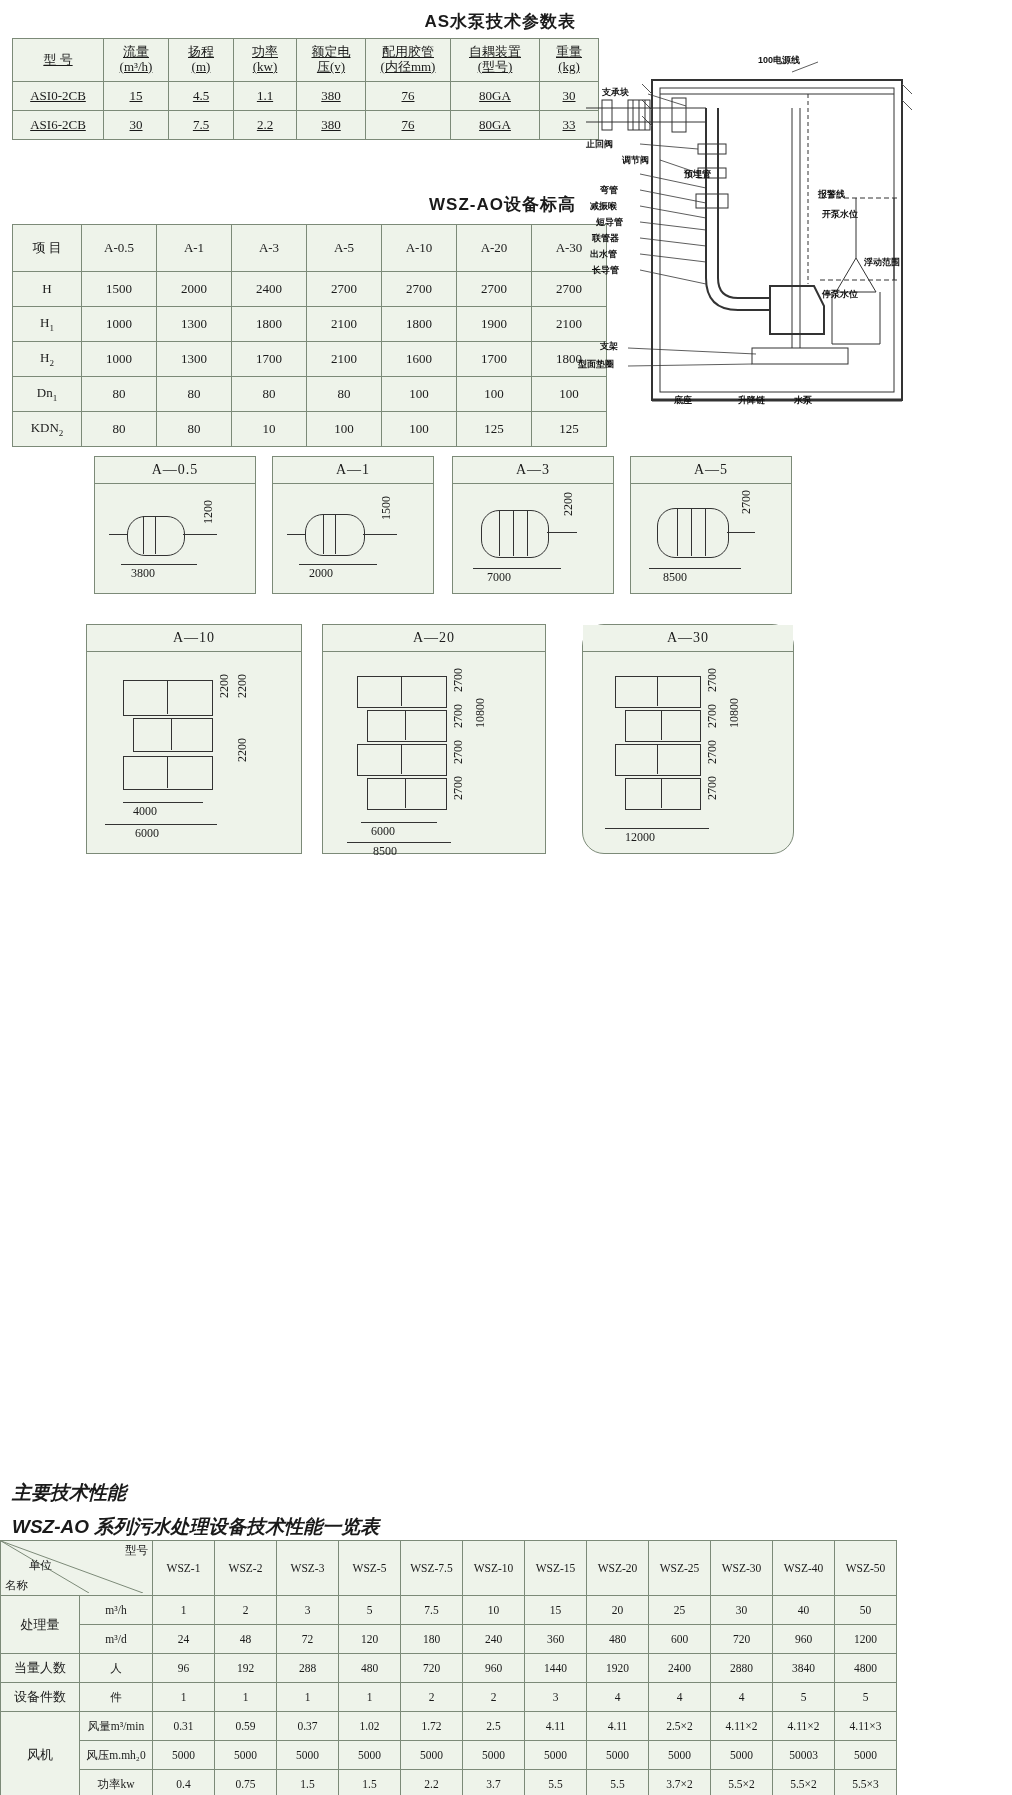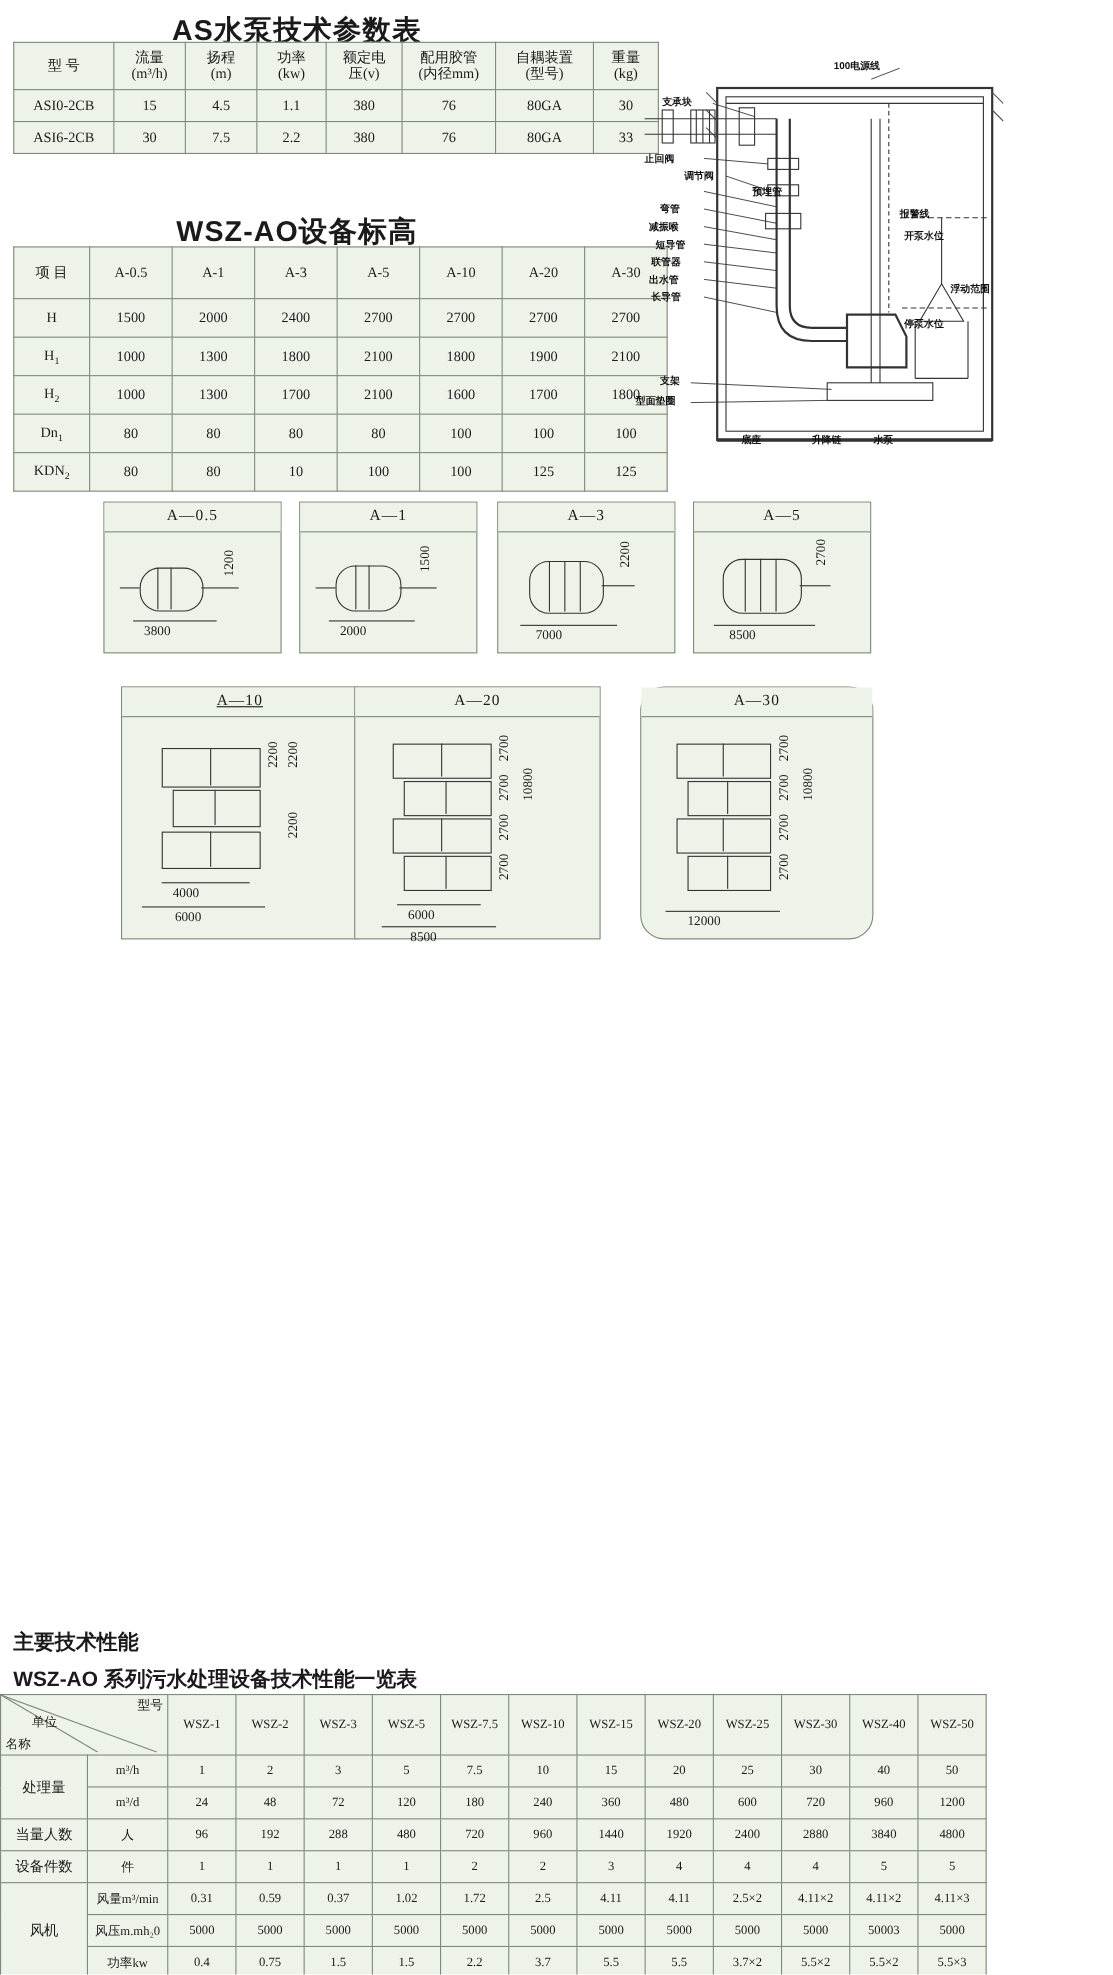--- a/index.html
+++ b/index.html
@@ -8,25 +8,26 @@
     background:#ffffff;
     font-family:"Liberation Serif", serif;
     color:#1a1a1a;
     position:relative;
     overflow:hidden;
   }
   .page{position:relative;width:1012px;height:1795px;}
 
   
   .title-center{
-    text-align:center;
+    text-align:right;
     font-family:"Liberation Sans", sans-serif;
     font-weight:bold;
-    font-size:26px;
+    font-size:17px;
     letter-spacing:1px;
+    margin-left:36px;
   }
   .sec-title{
     font-family:"Liberation Sans", sans-serif;
     font-weight:bold;
     font-size:19px;
   }
 
   
   table{border-collapse:collapse;}
   .gt{ background:#eef3ea; }
@@ -36,21 +37,21 @@
     vertical-align:middle;
     font-size:13px;
     font-family:"Liberation Serif", serif;
     padding:2px 3px;
     white-space:nowrap;
   }
   .gt .hd{ font-size:13px; }
   .sub{font-size:9px;vertical-align:sub;}
 
   
-  #t1wrap{position:absolute;left:12px;top:38px;}
+  #t1wrap{position:absolute;left:12px;top:38px;text-decoration:underline;}
   #t1 td{height:24px;}
   #t1 tr:first-child td{height:38px;line-height:1.15;}
   #t1 td.c0{width:84px;}
   #t1 td.c1{width:58px;}
   #t1 td.c2{width:58px;}
   #t1 td.c3{width:56px;}
   #t1 td.c4{width:62px;}
   #t1 td.c5{width:78px;}
   #t1 td.c6{width:82px;}
   #t1 td.c7{width:52px;}
@@ -85,21 +86,21 @@
     background:#eef3ea;
   }
   .planbox .body{position:relative;width:100%;height:calc(100% - 28px);}
   .dimtxt{position:absolute;font-size:12px;font-family:"Liberation Serif",serif;}
   .dimv{position:absolute;font-size:12px;font-family:"Liberation Serif",serif;
         writing-mode:vertical-rl; transform:rotate(180deg);}
   .rect{position:absolute;border:1px solid #333;background:#eef3ea;}
   .rrect{position:absolute;border:1px solid #333;background:#eef3ea;border-radius:18px;}
 
   
-  #sec3{position:absolute;left:12px;top:1480px;}
+  #sec3{position:absolute;left:12px;top:1480px;font-style:italic;}
   #bigwrap{position:absolute;left:0px;top:1540px;}
   #big td{
     border:1px solid #7c8a78;
     text-align:center;vertical-align:middle;
     font-size:11.5px;
     height:26px;
     white-space:nowrap;
     padding:1px 2px;
   }
   #big .rowname{width:74px;font-size:13px;}
@@ -365,21 +366,21 @@
       <div style="position:absolute;left:46px;top:24px;width:1px;height:48px;background:#333;"></div>
       <div style="position:absolute;left:60px;top:24px;width:1px;height:48px;background:#333;"></div>
       <div style="position:absolute;left:74px;top:24px;width:1px;height:48px;background:#333;"></div>
       <div style="position:absolute;left:96px;top:48px;width:28px;height:1px;background:#333;"></div>
       <div style="position:absolute;left:18px;top:84px;width:92px;height:1px;background:#333;"></div>
       <div class="dimtxt" style="left:32px;top:86px;">8500</div>
       <div class="dimv" style="left:108px;top:6px;">2700</div>
     </div>
   </div>
 
-  <div class="planbox" id="p5" style="left:110px;top:624px;width:214px;height:228px;text-decoration:underline;">
+  <div class="planbox" id="p5" style="left:86px;top:624px;width:214px;height:228px;">
     <div class="cap">A—10</div>
     <div class="body">
       <div class="rect" style="left:36px;top:28px;width:88px;height:34px;"></div>
       <div style="position:absolute;left:80px;top:28px;width:1px;height:34px;background:#333;"></div>
       <div class="rect" style="left:46px;top:66px;width:78px;height:32px;"></div>
       <div style="position:absolute;left:84px;top:66px;width:1px;height:32px;background:#333;"></div>
       <div class="rect" style="left:36px;top:104px;width:88px;height:32px;"></div>
       <div style="position:absolute;left:80px;top:104px;width:1px;height:32px;background:#333;"></div>
       <div style="position:absolute;left:36px;top:150px;width:80px;height:1px;background:#333;"></div>
       <div class="dimtxt" style="left:46px;top:152px;">4000</div>

